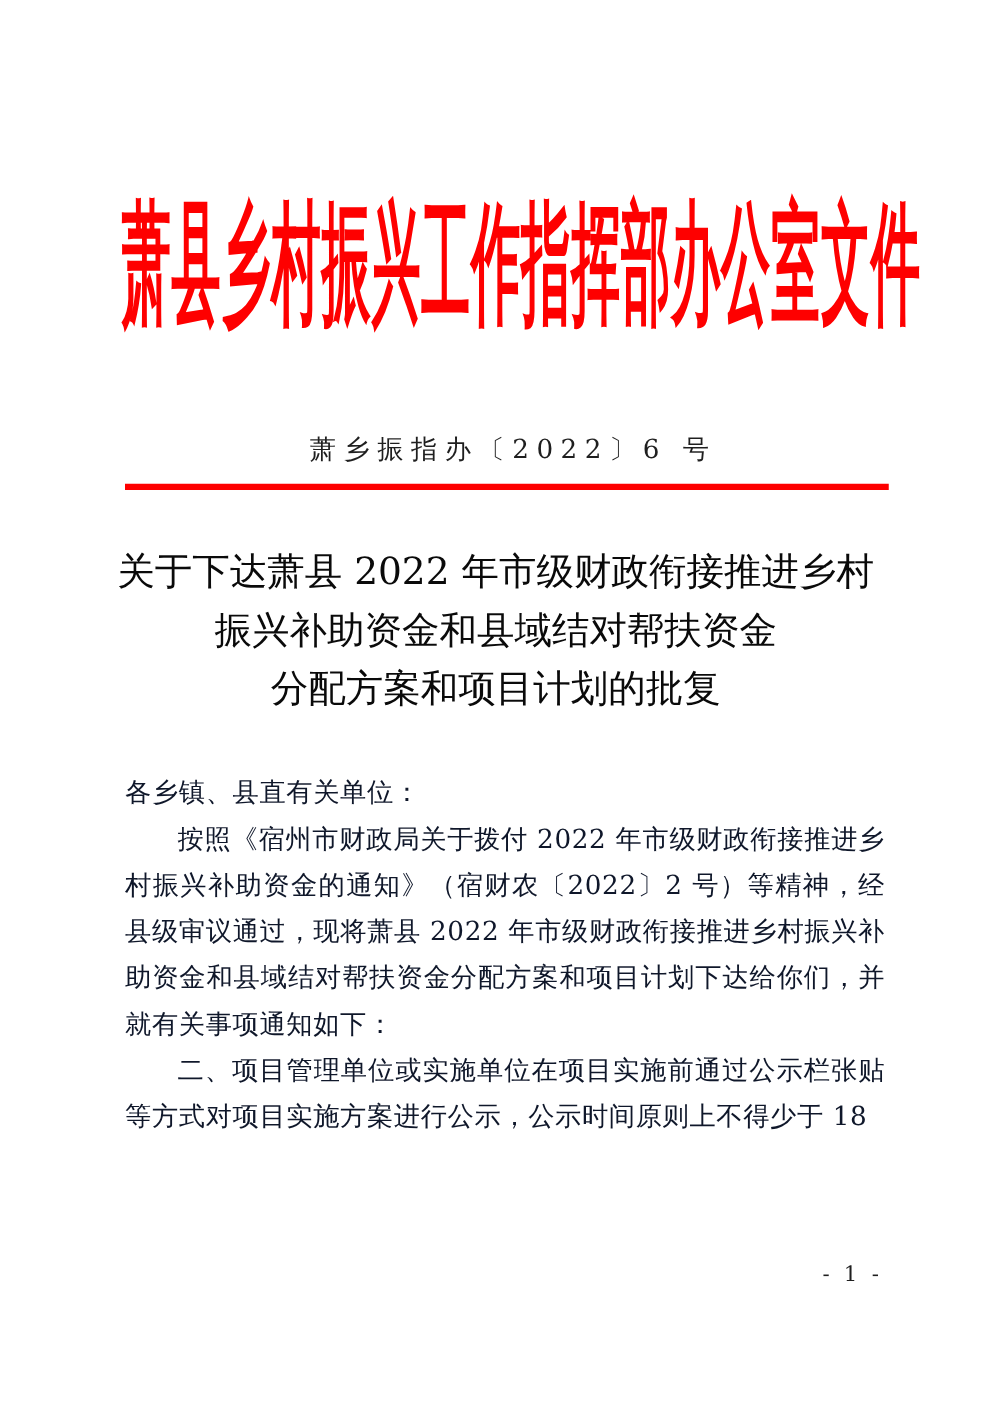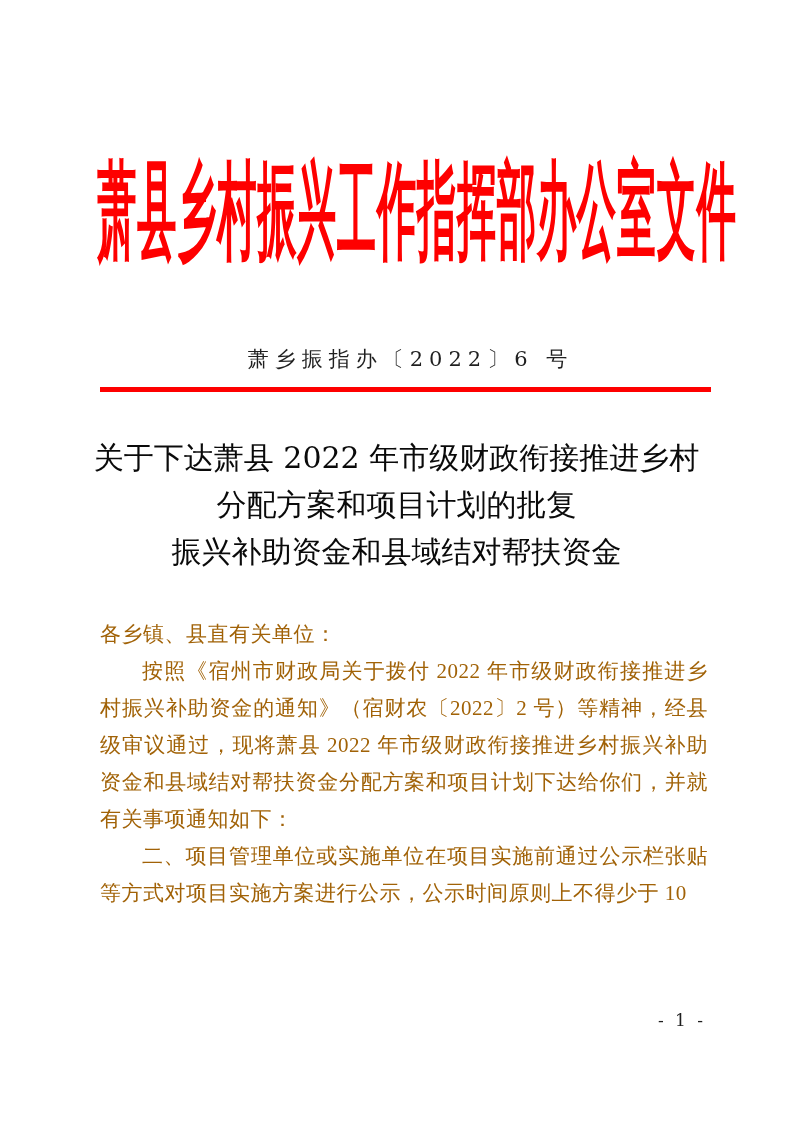--- a/index.html
+++ b/index.html
@@ -78,25 +78,24 @@
   .title-line { display: block; }
 
   
   .doc-body {
     position: absolute;
     top: 616px;
     left: 100px;
     width: 608px;
     font-size: 21px;
     line-height: 37px;
-    color: #a16207;
+    color: #0f172a;
     text-align: justify;
     text-justify: inter-ideograph;
     letter-spacing: 0.5px;
-    font-family: Liberation Serif, serif;
   }
   .doc-body p { margin: 0; }
   .para { text-indent: 2em; }
 
   
   .page-footer {
     position: absolute;
     top: 1010px;
     left: 622px;
     width: 120px;
@@ -118,27 +117,27 @@
       <span class="org-title">萧县乡村振兴工作指挥部办公室文件</span>
     </div>
 
     <div class="doc-number">萧乡振指办〔2022〕6 号</div>
 
     <div class="red-divider"></div>
   </header>
 
   <h1 class="doc-title">
     <span class="title-line">关于下达萧县 2022 年市级财政衔接推进乡村</span>
+    <span class="title-line">振兴补助资金和县域结对帮扶资金</span>
     <span class="title-line">分配方案和项目计划的批复</span>
-    <span class="title-line">振兴补助资金和县域结对帮扶资金</span>
   </h1>
 
   <main class="doc-body">
     <p class="salutation">各乡镇、县直有关单位：</p>
     <p class="para">按照《宿州市财政局关于拨付 2022 年市级财政衔接推进乡村振兴补助资金的通知》（宿财农〔2022〕2 号）等精神，经县级审议通过，现将萧县 2022 年市级财政衔接推进乡村振兴补助资金和县域结对帮扶资金分配方案和项目计划下达给你们，并就有关事项通知如下：</p>
-    <p class="para">二、项目管理单位或实施单位在项目实施前通过公示栏张贴等方式对项目实施方案进行公示，公示时间原则上不得少于 10</p>
+    <p class="para">二、项目管理单位或实施单位在项目实施前通过公示栏张贴等方式对项目实施方案进行公示，公示时间原则上不得少于 18</p>
   </main>
 
   <footer class="page-footer">
     <span class="page-number">- 1 -</span>
   </footer>
 
 </div>
 
 </body></html>

